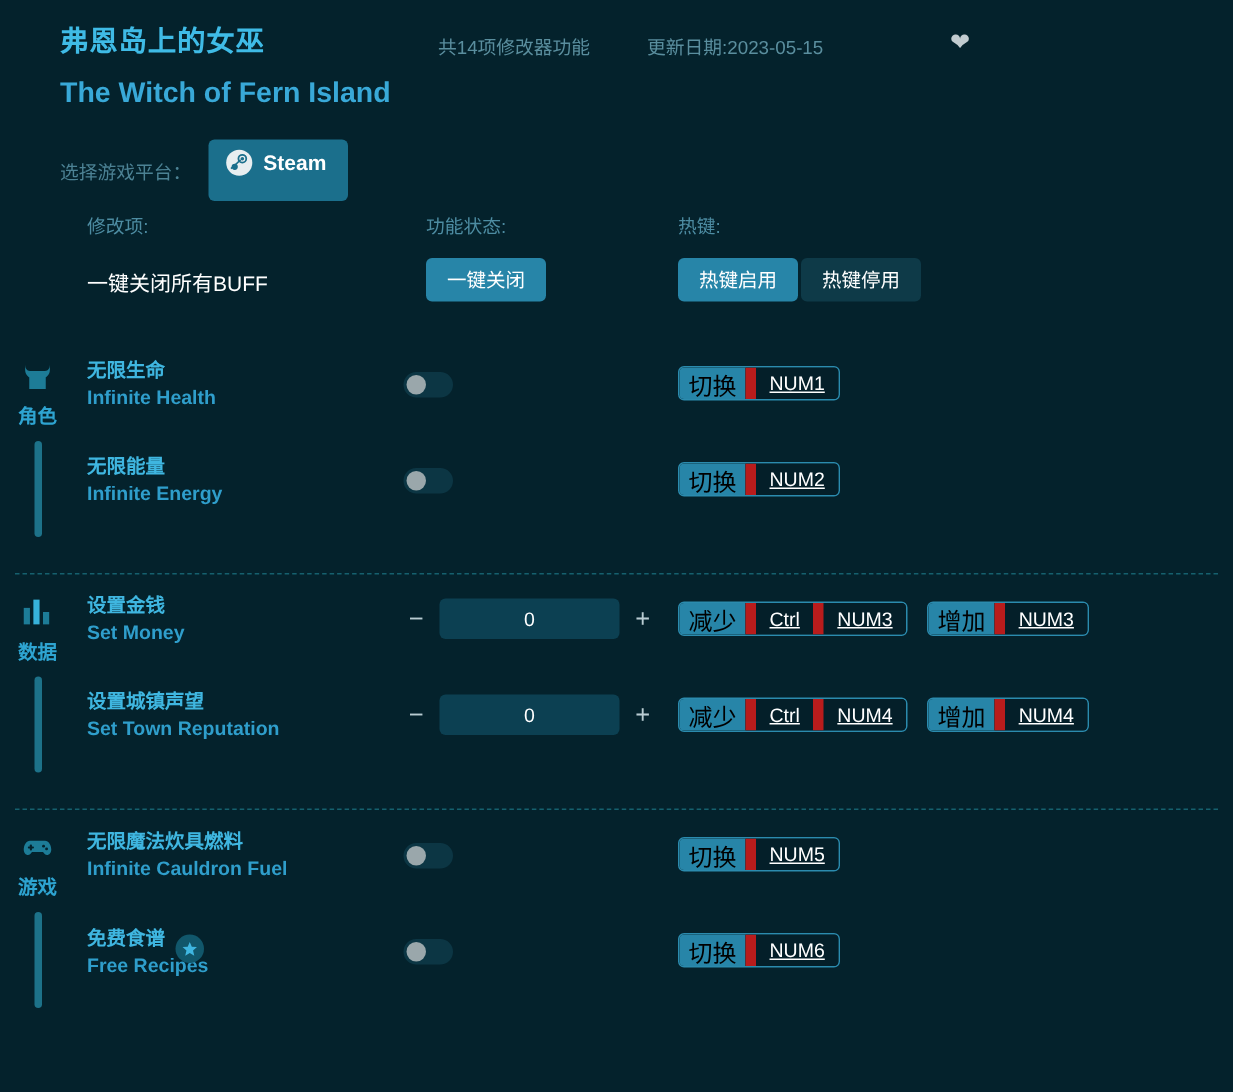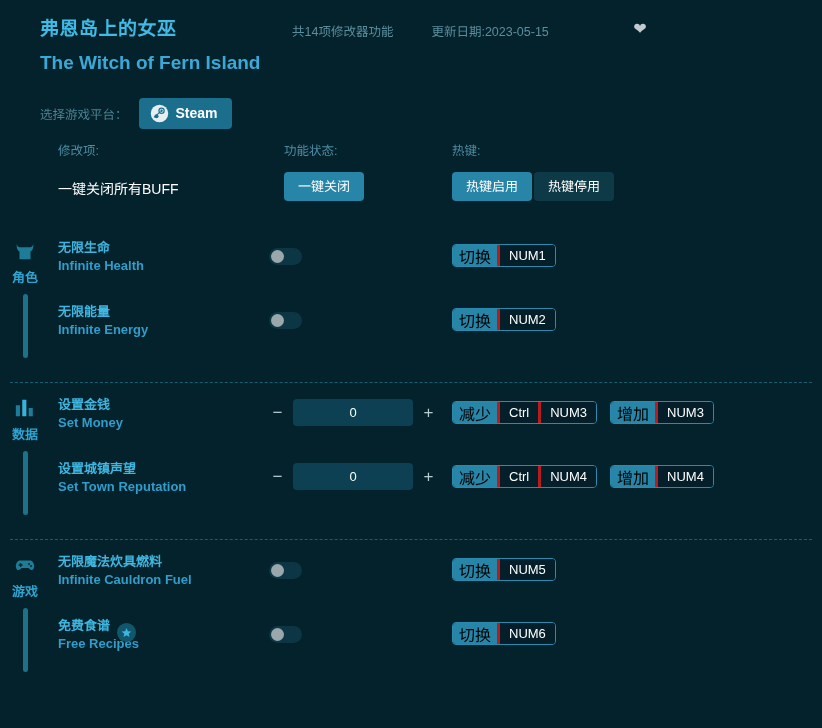--- a/index.html
+++ b/index.html
@@ -73,21 +73,21 @@
   .platform-label {
     font-size: 12.5px;
     color: #4c8294;
   }
   .steam-btn {
     display: inline-flex;
     align-items: center;
     gap: 7px;
     background: #1b6f8c;
     border-radius: 4px;
-    padding: 6px 14px 6px 11px;
+    padding: 6px 14px 16px 11px;
     cursor: pointer;
   }
   .steam-btn .steam-logo {
     width: 19px;
     height: 19px;
     display: block;
   }
   .steam-btn .steam-text {
     font-size: 14px;
     font-weight: bold;
@@ -300,21 +300,22 @@
     display: flex;
     align-items: center;
   }
   .hk-key {
     background: #041f29;
     color: #ffffff;
     font-size: 13px;
     padding: 0 9px;
     display: flex;
     align-items: center;
-    border-left: 3px solid #b91c1c;
+    border-left: 7px solid #b91c1c;
+    text-decoration: underline;
   }
 </style>
 </head>
 <body>
 
 <div class="header">
   <div class="title-cn">弗恩岛上的女巫</div>
   <div class="title-en">The Witch of Fern Island</div>
   <div class="header-meta">
     <span>共14项修改器功能</span>

